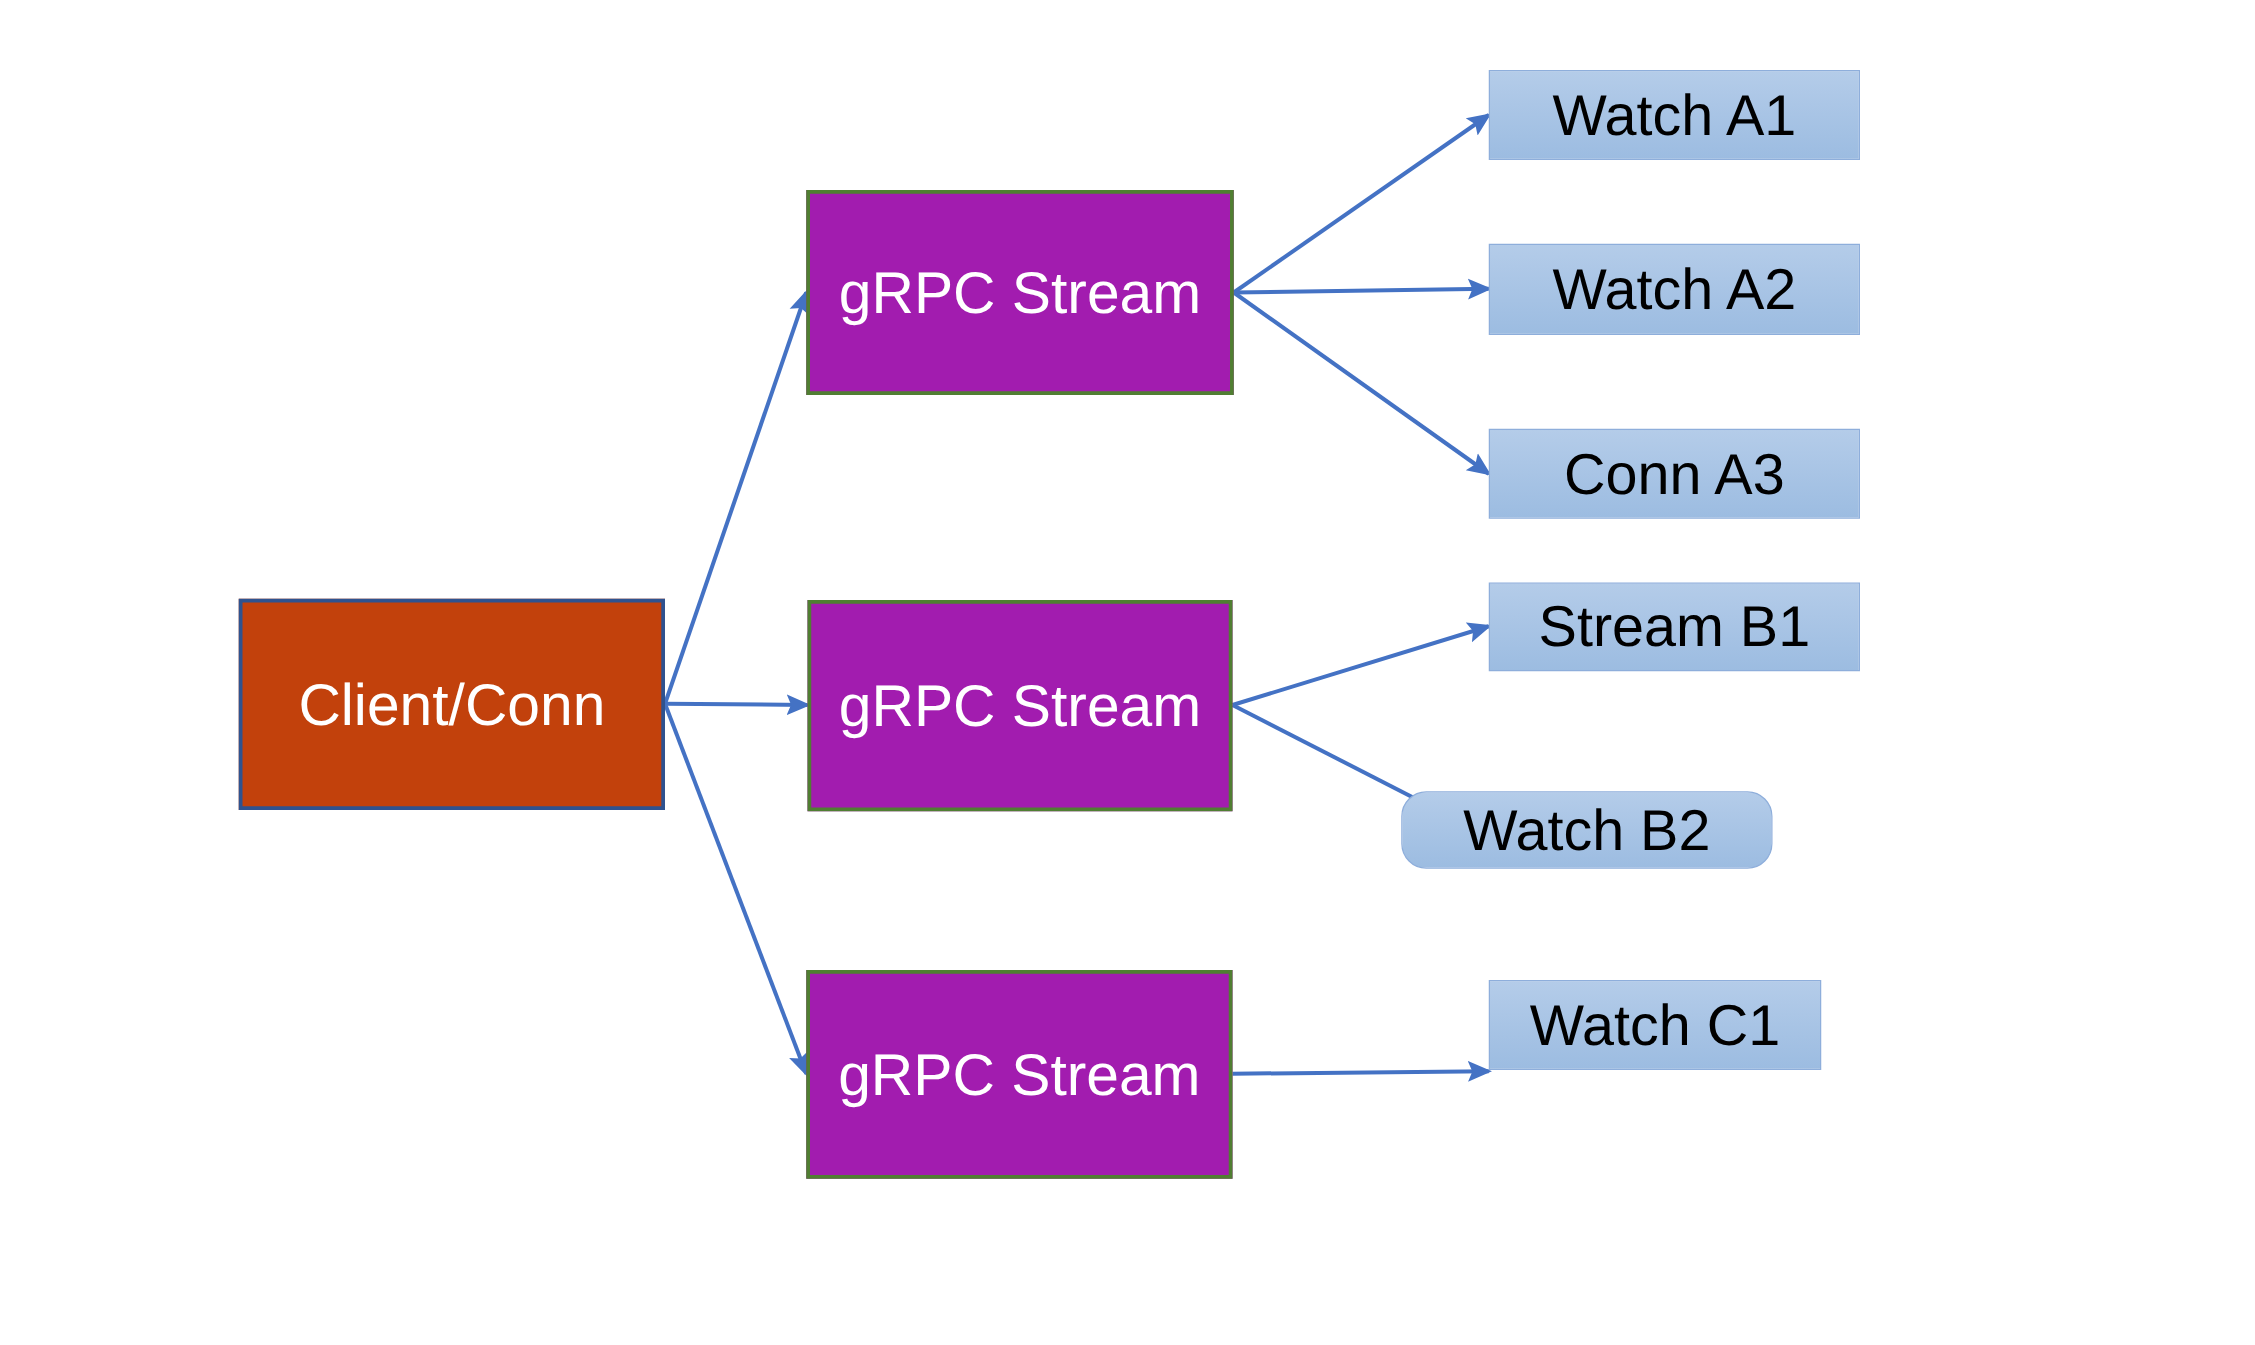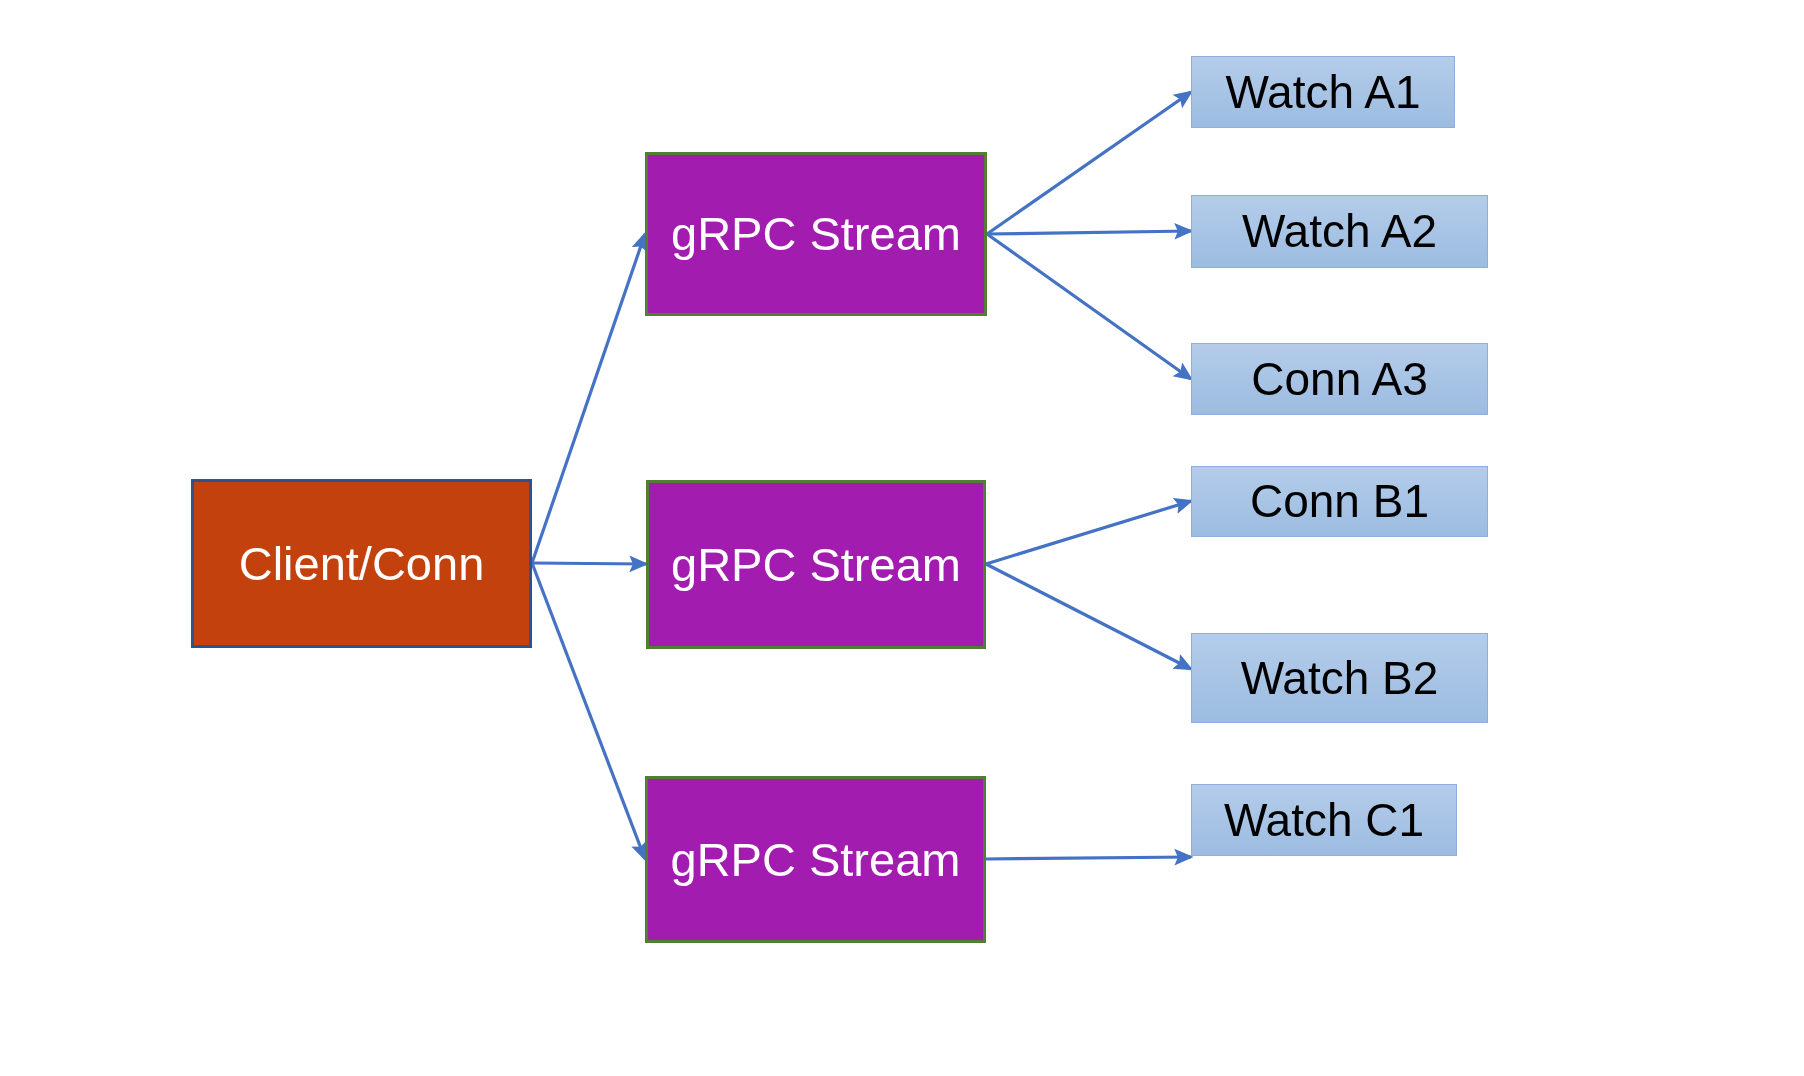--- a/index.html
+++ b/index.html
@@ -89,32 +89,32 @@
   <div class="node node-stream" style="left: 645px; top: 152px; width: 342px; height: 164px;">
     <span class="node-label">gRPC Stream</span>
   </div>
   <div class="node node-stream" style="left: 646px; top: 480px; width: 340px; height: 169px;">
     <span class="node-label">gRPC Stream</span>
   </div>
   <div class="node node-stream" style="left: 645px; top: 776px; width: 341px; height: 167px;">
     <span class="node-label">gRPC Stream</span>
   </div>
 
-  <div class="node node-watch" style="left: 1191px; top: 56px; width: 264px; height: 72px;">
+  <div class="node node-watch" style="left: 1191px; top: 56px; width: 297px; height: 72px;">
     <span class="node-label">Watch A1</span>
   </div>
   <div class="node node-watch" style="left: 1191px; top: 195px; width: 297px; height: 73px;">
     <span class="node-label">Watch A2</span>
   </div>
   <div class="node node-watch" style="left: 1191px; top: 343px; width: 297px; height: 72px;">
     <span class="node-label">Conn A3</span>
   </div>
   <div class="node node-watch" style="left: 1191px; top: 466px; width: 297px; height: 71px;">
-    <span class="node-label">Conn B1</span>
+    <span class="node-label">Stream B1</span>
   </div>
-  <div class="node node-watch" style="left: 1191px; top: 633px; width: 297px; height: 90px;">
+  <div class="node node-watch" style="left: 1121px; top: 633px; width: 297px; height: 62px; border-radius: 20px;">
     <span class="node-label">Watch B2</span>
   </div>
   <div class="node node-watch" style="left: 1191px; top: 784px; width: 266px; height: 72px;">
     <span class="node-label">Watch C1</span>
   </div>
 
 </div>
 
 </body></html>

